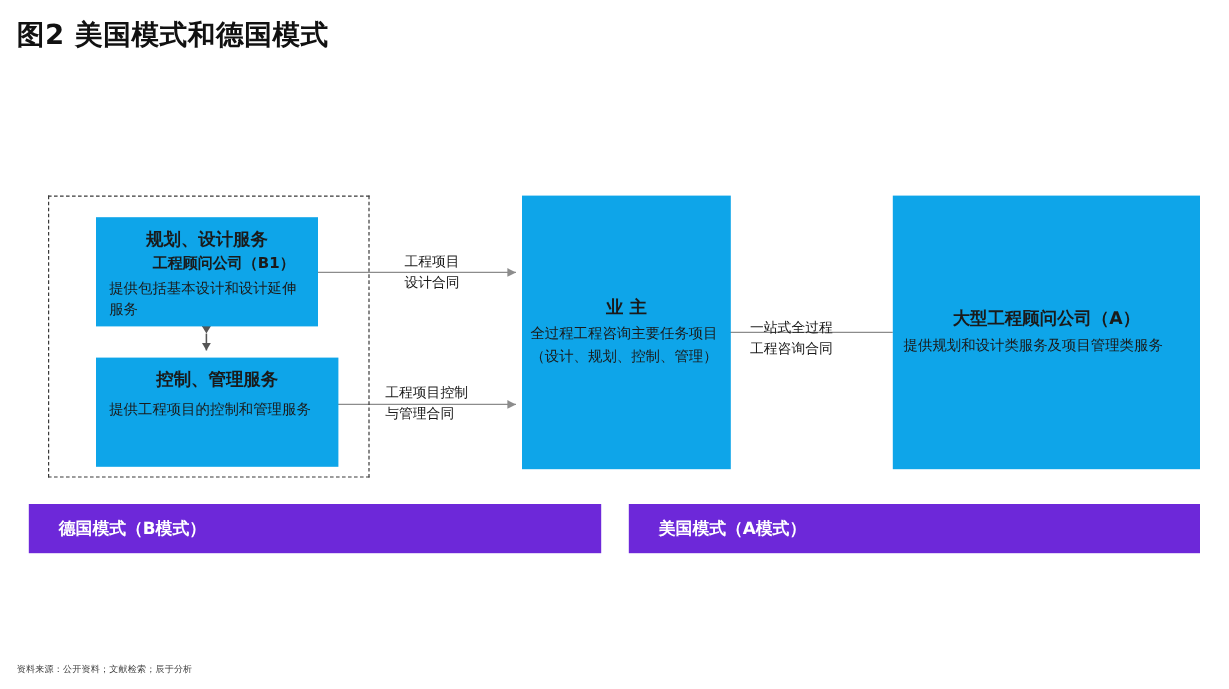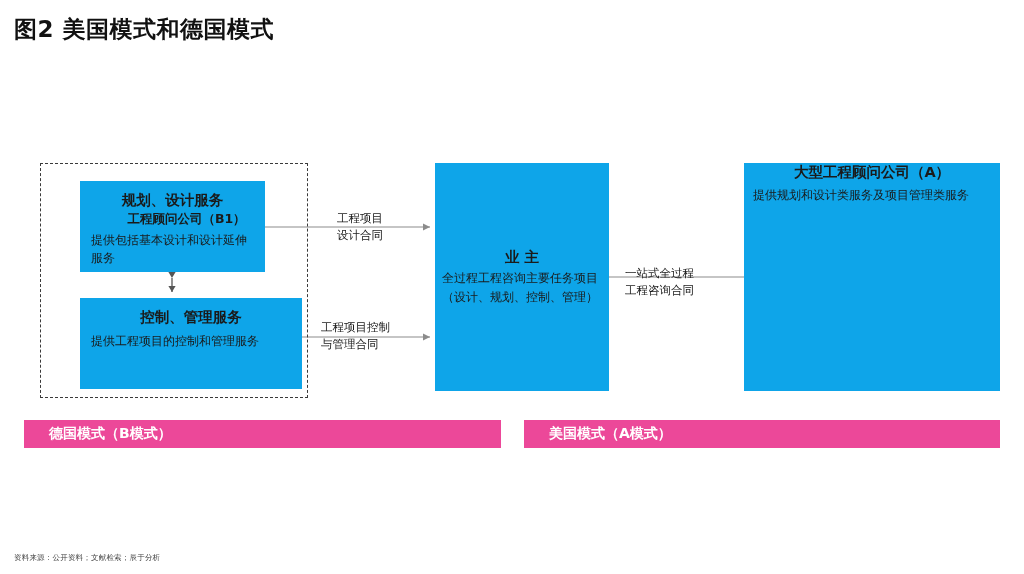--- a/index.html
+++ b/index.html
@@ -88,21 +88,21 @@
   
   #node-b1 {
     left: 80px;
     top: 181px;
     width: 185px;
     height: 91px;
   }
   #node-b2 {
     left: 80px;
     top: 298px;
-    width: 222px;
+    width: 202px;
     height: 91px;
   }
   #node-b1 .node-title,
   #node-b2 .node-title { margin-top: 10px; }
   #node-b1 .node-desc,
   #node-b2 .node-desc {
     margin-top: 4px;
     margin-left: 11px;
     margin-right: 8px;
   }
@@ -128,21 +128,21 @@
   }
 
   
   #node-big-consultant {
     left: 744px;
     top: 163px;
     width: 256px;
     height: 228px;
     display: flex;
     flex-direction: column;
-    justify-content: flex-start;
+    justify-content: center;
   }
   #node-big-consultant .node-title {
     font-size: 14.5px;
     margin-bottom: 3px;
   }
   #node-big-consultant .node-desc {
     margin-left: 9px;
     margin-right: 8px;
     line-height: 1.5;
   }
@@ -155,22 +155,22 @@
     color: #1a1a1a;
     white-space: nowrap;
   }
   #edge-label-design   { left: 337px; top: 210px; }
   #edge-label-control  { left: 321px; top: 319px; }
   #edge-label-onestop  { left: 625px; top: 265px; text-align: left; }
 
   
   .legend-bar {
     position: absolute;
-    height: 28px;
-    background: #ec4899;
+    height: 41px;
+    background: #6d28d9;
     display: flex;
     align-items: center;
     box-sizing: border-box;
   }
   .legend-bar .legend-text {
     color: #ffffff;
     font-size: 14px;
     font-weight: 700;
     padding-left: 25px;
     white-space: nowrap;

